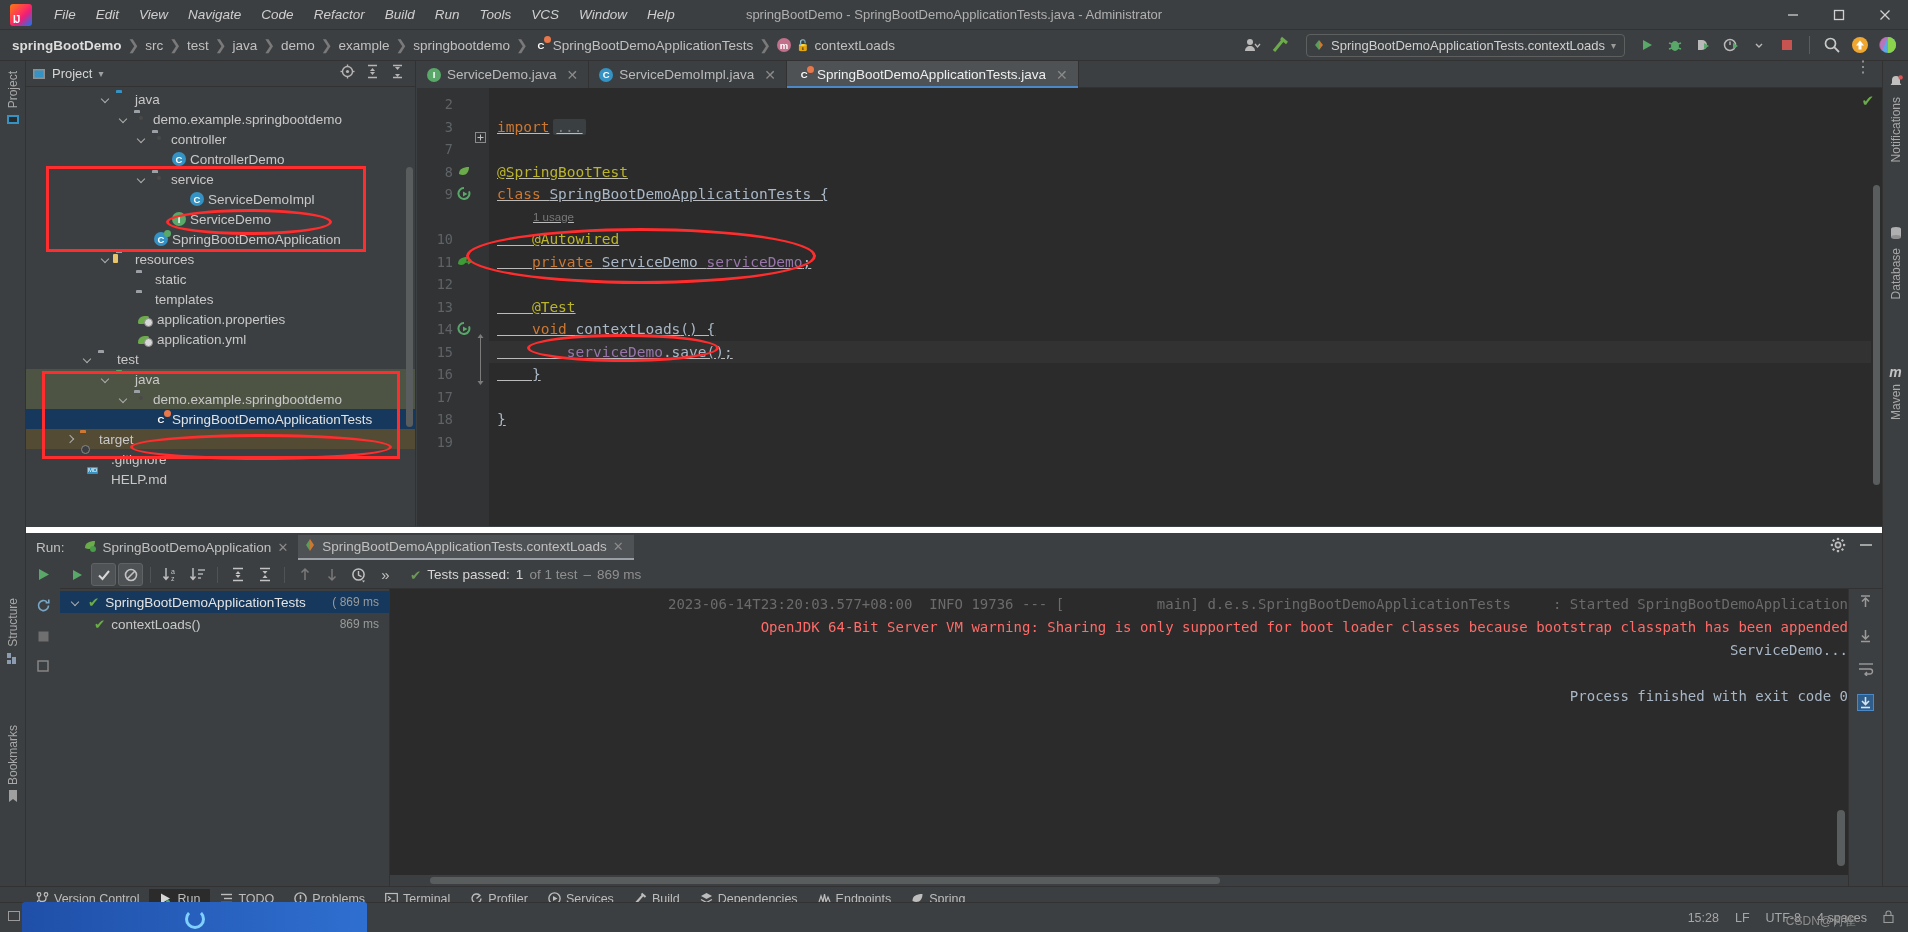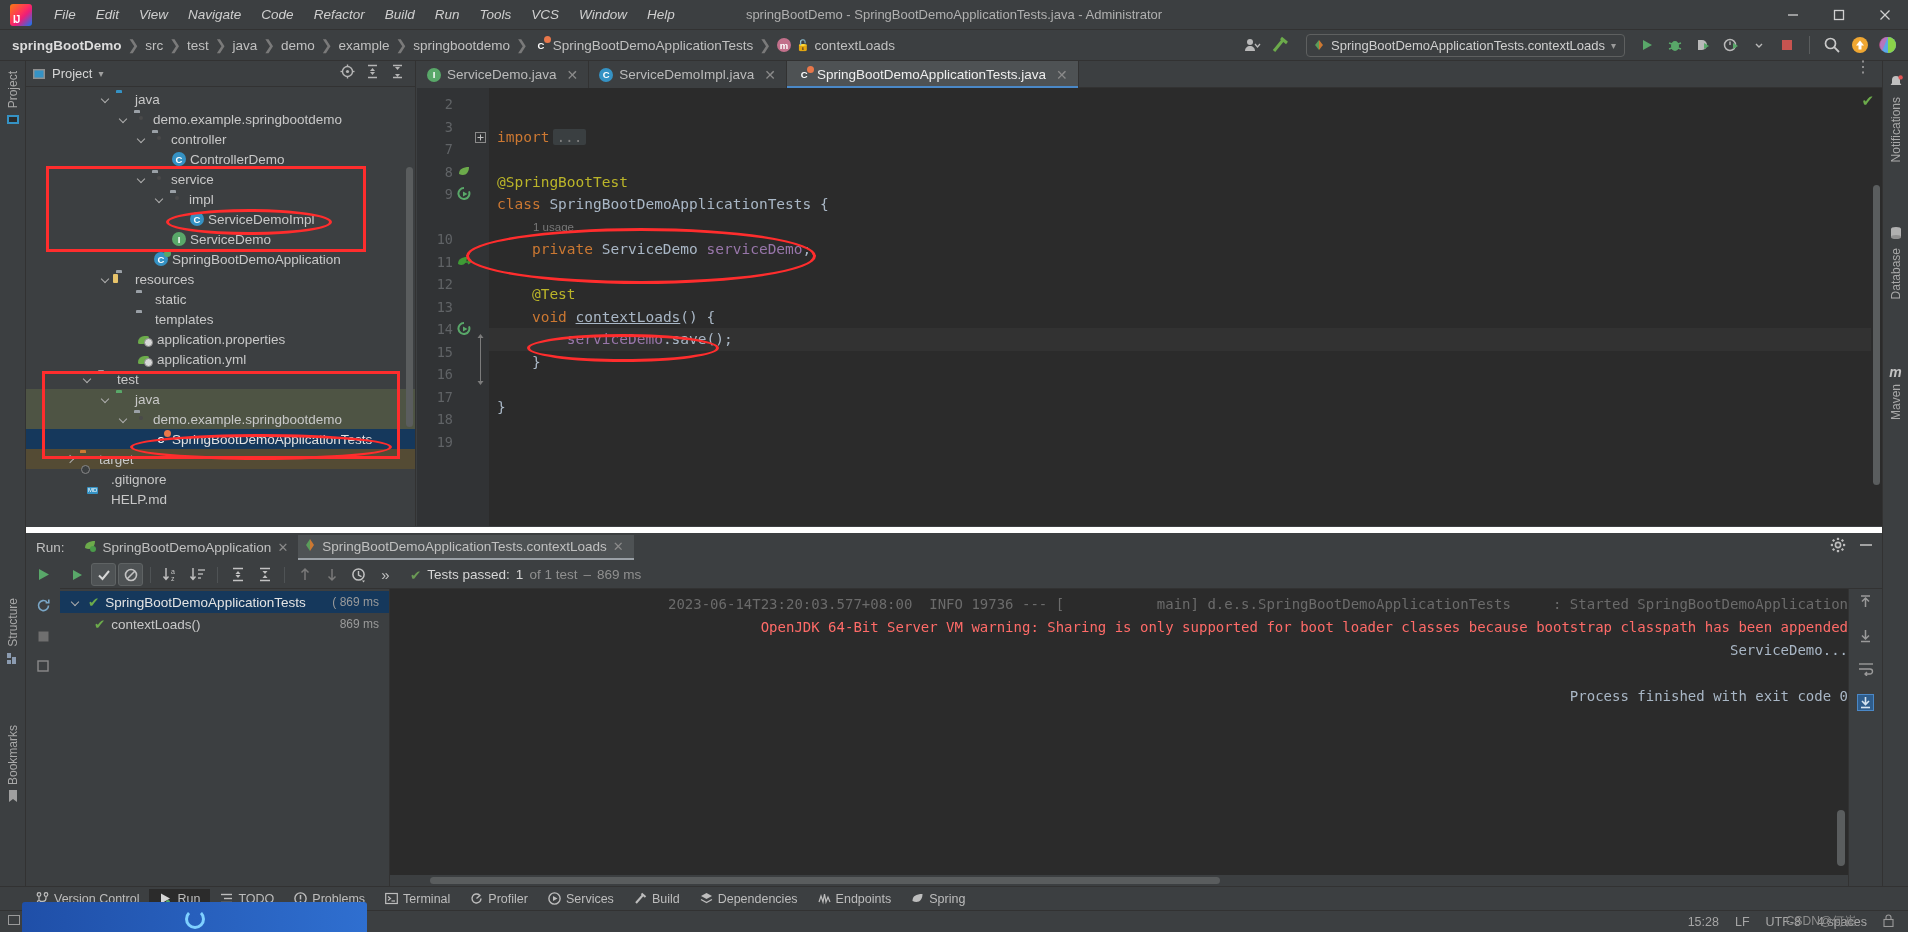--- a/index.html
+++ b/index.html
@@ -191,22 +191,22 @@
   .code-wrap { flex: 1; display: flex; background: #2b2b2b; position: relative; overflow: hidden; }
   .gutter {
     width: 72px; background: #313335; flex: none; padding-top: 5px;
     font-family: "DejaVu Sans Mono", monospace; font-size: 13.5px;
   }
   .gline { height: 22.5px; display: flex; align-items: center; justify-content: flex-end; position: relative; }
   .gnum { color: #606366; width: 28px; text-align: right; }
   .gicon { width: 22px; display: flex; align-items: center; justify-content: center; }
   .fold-col { width: 14px; position: relative; }
   .code {
-    flex: 1; padding-top: 15px; font-family: "DejaVu Sans Mono", monospace; font-size: 14.5px;
-    position: relative; overflow: hidden;
+    flex: 1; padding-top: 5px; font-family: "DejaVu Sans Mono", monospace; font-size: 14.5px;
+    position: relative; overflow: hidden; text-decoration: underline;
   }
   .cline { height: 22.5px; display: flex; align-items: center; padding-left: 8px; white-space: pre; }
   .cline.hl { background: #323232; }
   .kw { color: #cc7832; }
   .ann { color: #bbb529; }
   .fld { color: #9876aa; }
   .pln { color: #a9b7c6; }
   .usage { color: #787878; font-size: 11.5px; font-family: "Liberation Sans", sans-serif; }
   .fold-box {
     display: inline-block; background: #3a3f41; color: #7d7d7d; border-radius: 2px;
@@ -290,21 +290,21 @@
     position: absolute; left: 0; bottom: 22px; width: 1908px; height: 24px;
     background: #3c3f41; display: flex; align-items: center; padding-left: 26px;
     border-top: 1px solid #323232;
   }
   .tw {
     display: flex; align-items: center; gap: 5px; font-size: 12.5px; color: #bdbdbd;
     padding: 3px 10px; white-space: nowrap;
   }
   .tw.active { background: #2b2b2b; }
   .statusbar {
-    position: absolute; left: 0; bottom: 0; width: 1908px; height: 22px;
+    position: absolute; left: 0; bottom: 0; width: 1908px; height: 30px;
     background: #3c3f41; display: flex; align-items: center; padding: 0 8px;
     border-top: 1px solid #323232; font-size: 12.5px; color: #a6a6a6;
   }
   .status-right { margin-left: auto; display: flex; align-items: center; gap: 16px; padding-right: 6px; }
   .notif-popup {
     position: absolute; left: 22px; bottom: -4px; width: 345px; height: 34px;
     background: linear-gradient(90deg,#1f4fa8,#2f6fd0); border-radius: 3px;
     display: flex; align-items: center; justify-content: center;
   }
   .notif-ring {
@@ -579,25 +579,20 @@
       </div>
       <div class="tnode" style="padding-left:146px">
         <span class="badge c">C</span>
         <span>ControllerDemo</span>
       </div>
       <div class="tnode" style="padding-left:110px">
         <span class="chev"></span>
         <span class="ico"><span class="folder pkg"></span></span>
         <span>service</span>
       </div>
-      <div class="tnode" style="padding-left:128px">
-        <span class="chev"></span>
-        <span class="ico"><span class="folder pkg"></span></span>
-        <span>impl</span>
-      </div>
       <div class="tnode" style="padding-left:164px">
         <span class="badge c">C</span>
         <span>ServiceDemoImpl</span>
       </div>
       <div class="tnode" style="padding-left:146px">
         <span class="badge i">I</span>
         <span>ServiceDemo</span>
       </div>
       <div class="tnode" style="padding-left:128px">
         <span class="badge cspring">C</span>
@@ -804,20 +799,21 @@
           </div>
       </div>
 
       <div class="code">
         <div class="cline"></div>
         <div class="cline"><span class="kw">import</span><span class="fold-box">...</span></div>
         <div class="cline"></div>
         <div class="cline"><span class="ann">@SpringBootTest</span></div>
         <div class="cline"><span class="kw">class </span><span class="pln">SpringBootDemoApplicationTests {</span></div>
         <div class="cline"><span class="usage" style="padding-left:36px">1 usage</span></div>
+        <div class="cline"><span class="ann">    @Autowired</span></div>
         <div class="cline"><span class="kw">    private </span><span class="pln">ServiceDemo </span><span class="fld">serviceDemo</span><span class="pln">;</span></div>
         <div class="cline"></div>
         <div class="cline"><span class="ann">    @Test</span></div>
         <div class="cline"><span class="kw">    void </span><span class="pln" style="text-decoration:underline">contextLoads</span><span class="pln">() {</span></div>
         <div class="cline hl"><span class="fld">        serviceDemo</span><span class="pln">.save();</span></div>
         <div class="cline"><span class="pln">    }</span></div>
         <div class="cline"></div>
         <div class="cline"><span class="pln">}</span></div>
         <div class="cline"></div>
       </div>

